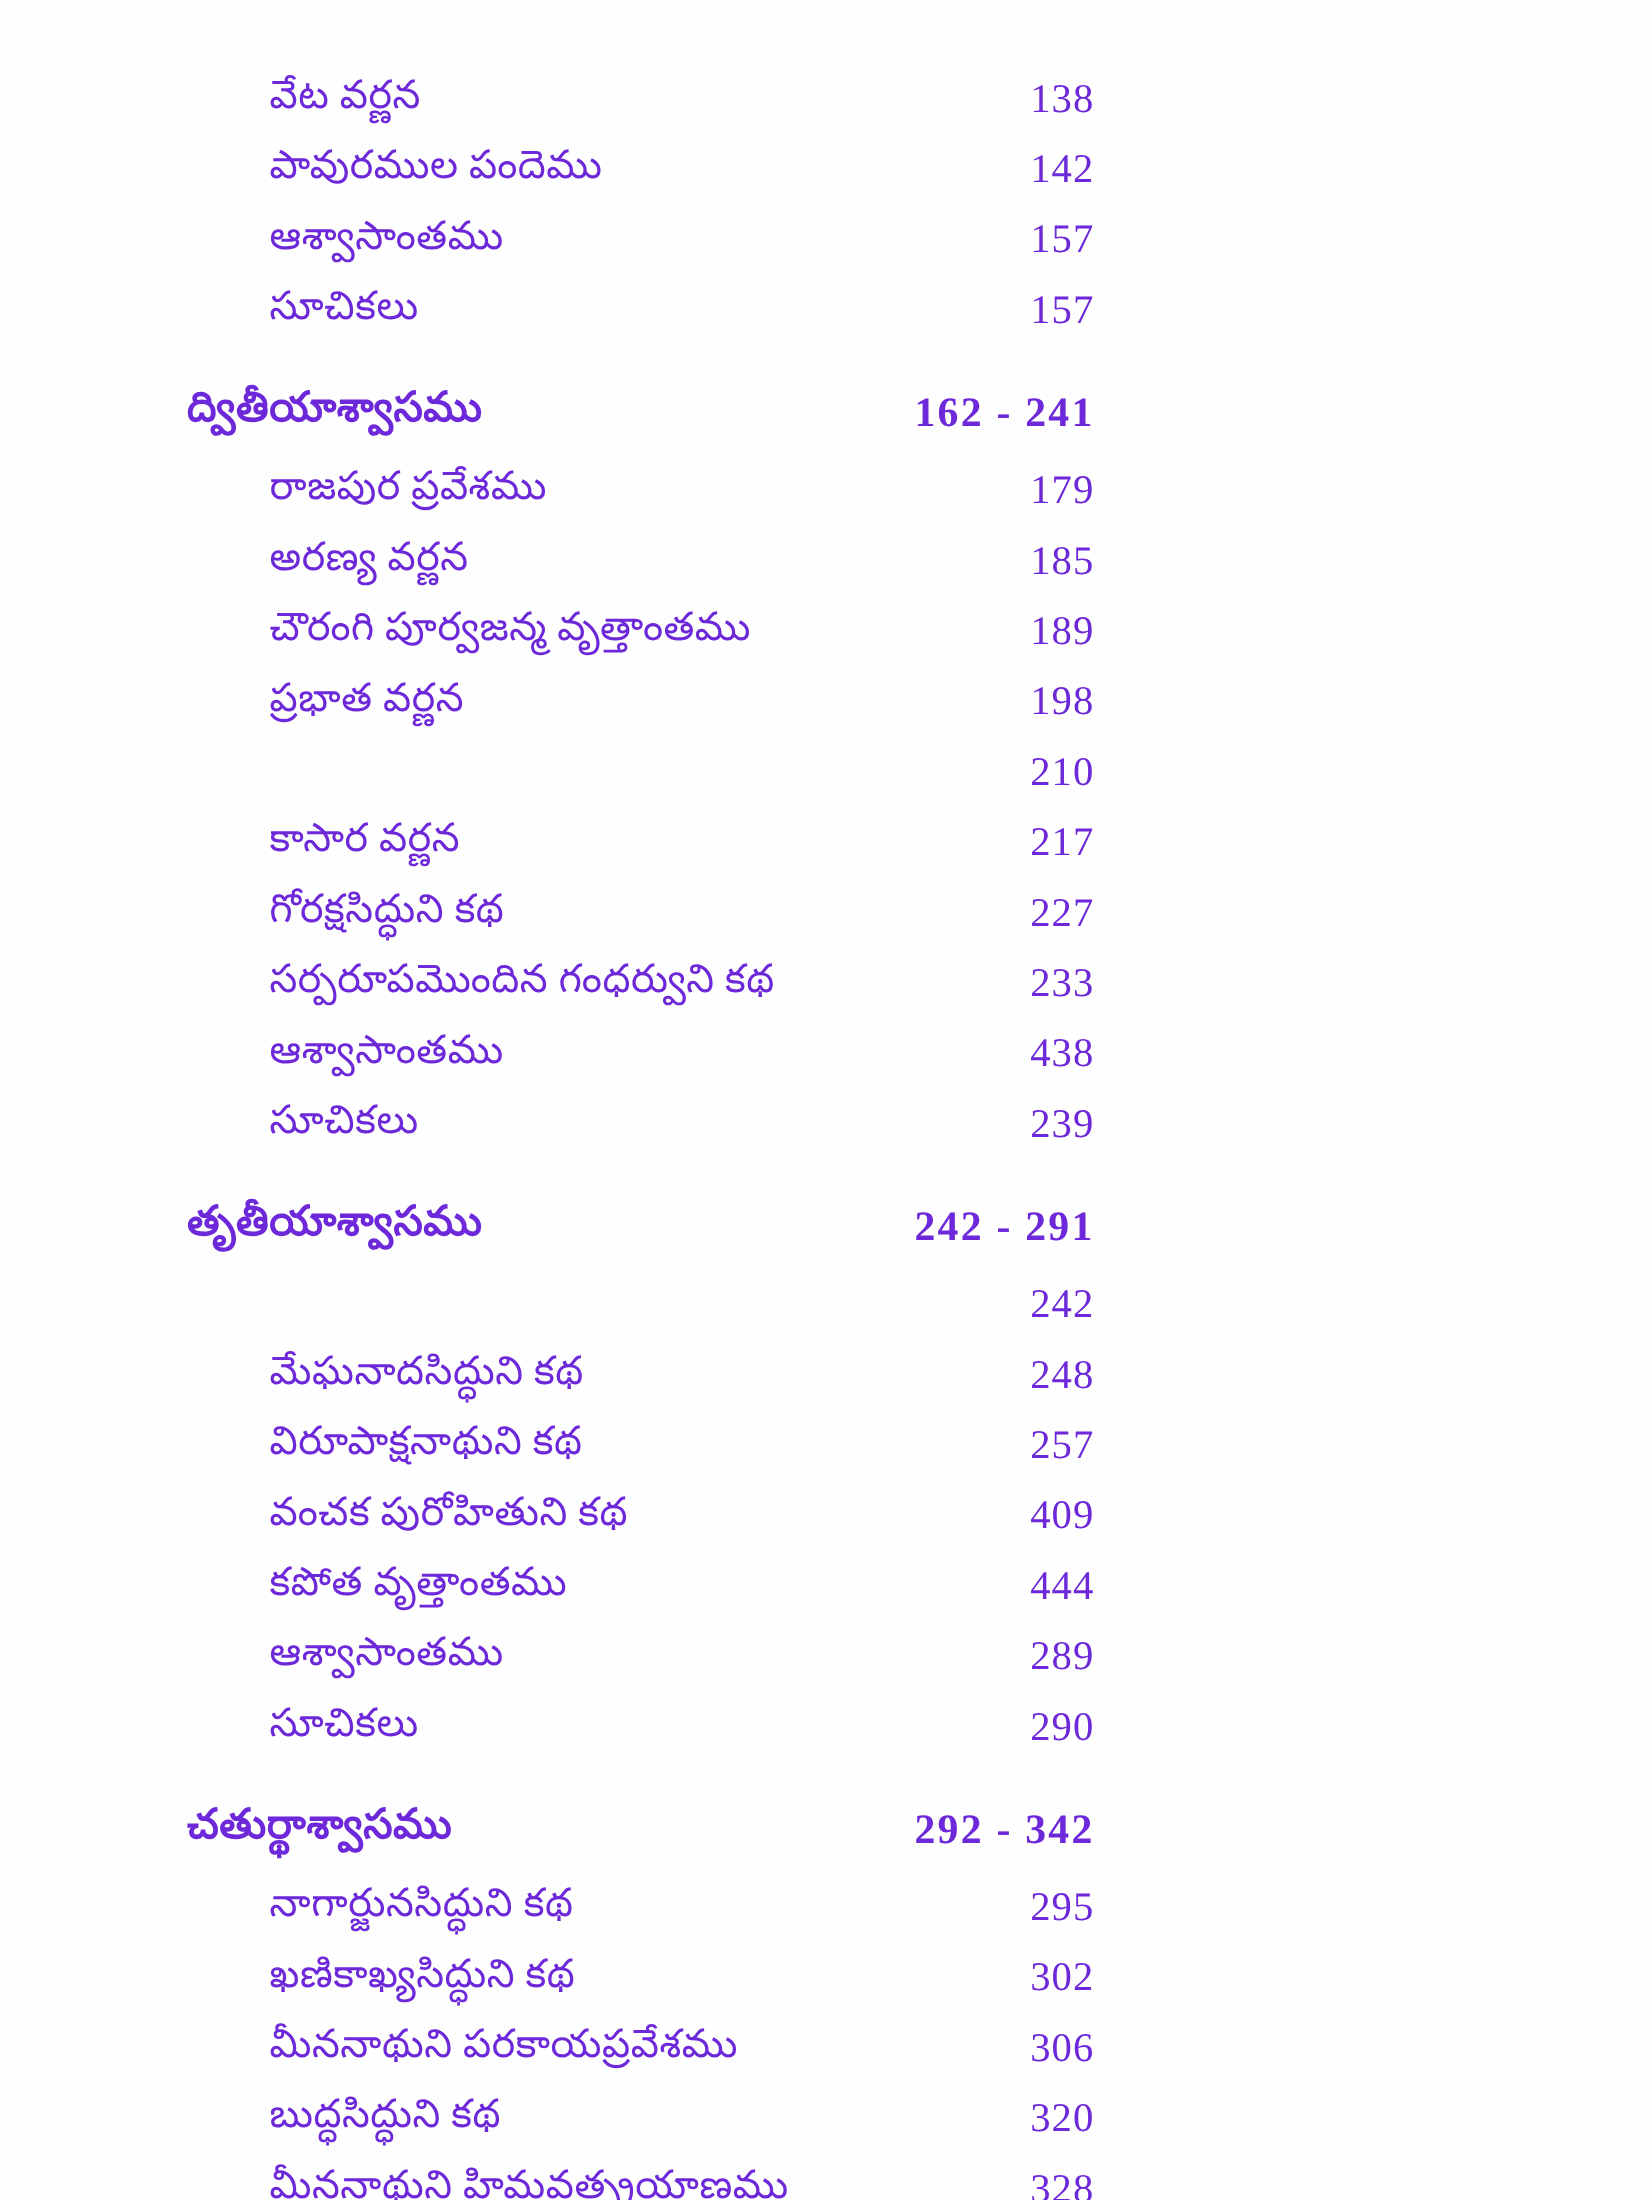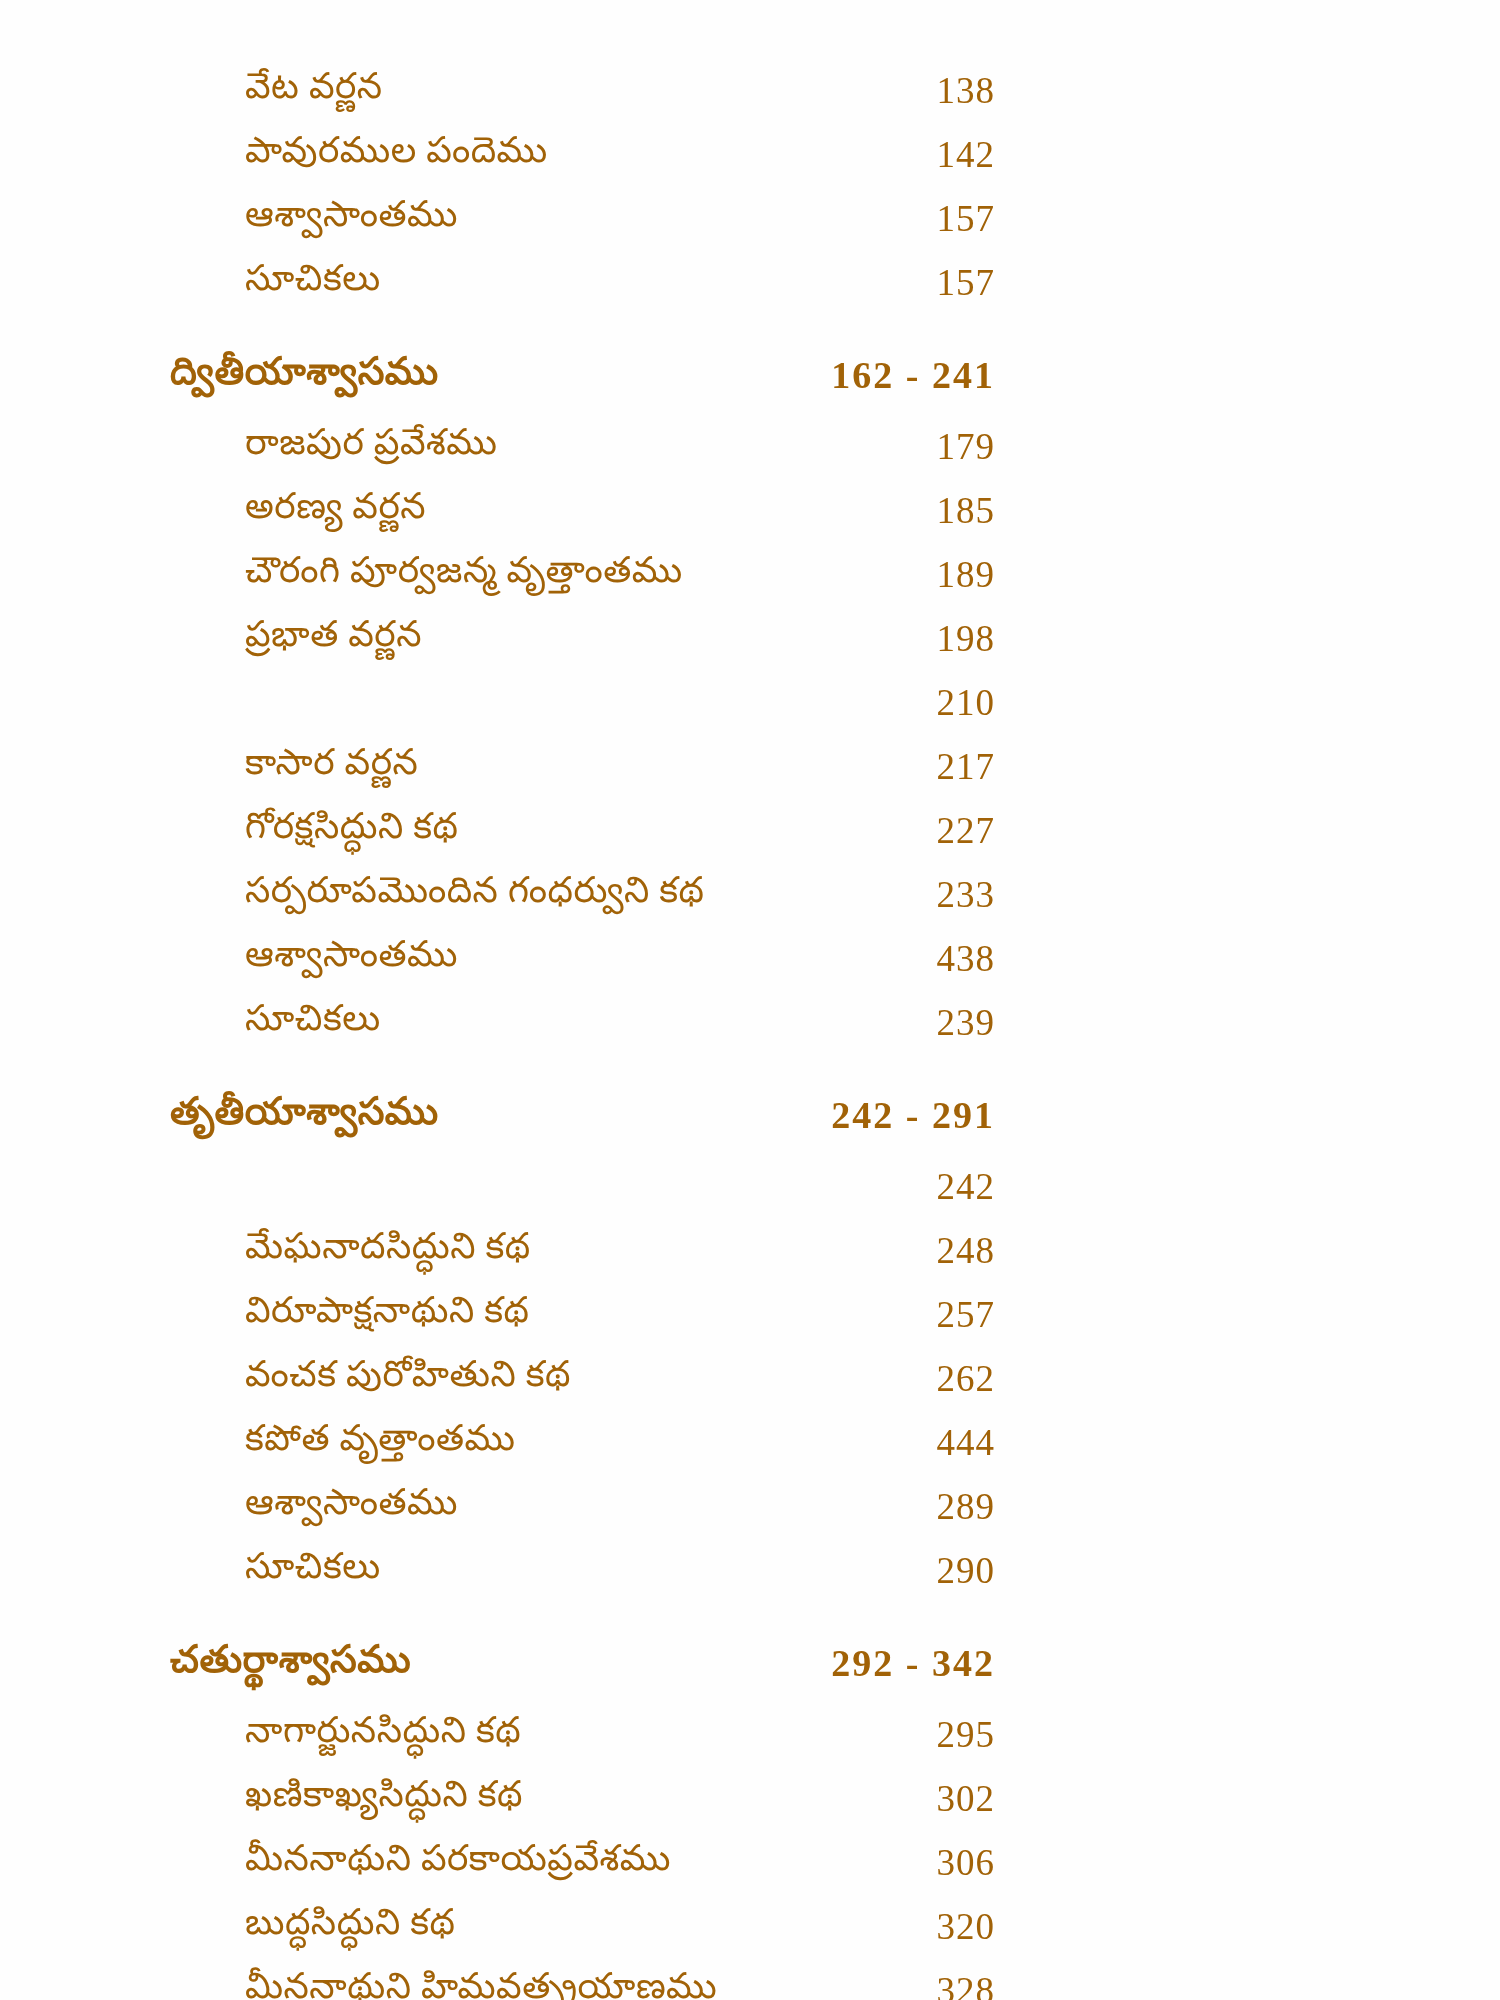--- a/index.html
+++ b/index.html
@@ -6,21 +6,21 @@
     margin: 0;
     padding: 0;
     background: #e8e8e8;
   }
   .page {
     position: relative;
     width: 1500px;
     height: 2000px;
     margin: 0 auto;
     background: #fefefe;
-    color: #a16207;
+    color: #6d28d9;
     font-family: "Liberation Serif", "DejaVu Serif", serif;
     overflow: hidden;
   }
   .toc-list {
     position: absolute;
     top: 58px;
     left: 0;
     right: 0;
   }
   .toc-row {
@@ -136,21 +136,21 @@
       <div class="toc-row">
     <span class="title">మేఘనాదసిద్ధుని కథ</span>
     <span class="pagenum">248</span>
   </div>
       <div class="toc-row">
     <span class="title">విరూపాక్షనాథుని కథ</span>
     <span class="pagenum">257</span>
   </div>
       <div class="toc-row">
     <span class="title">వంచక పురోహితుని కథ</span>
-    <span class="pagenum">262</span>
+    <span class="pagenum">409</span>
   </div>
       <div class="toc-row">
     <span class="title">కపోత వృత్తాంతము</span>
     <span class="pagenum">444</span>
   </div>
       <div class="toc-row">
     <span class="title">ఆశ్వాసాంతము</span>
     <span class="pagenum">289</span>
   </div>
       <div class="toc-row">

